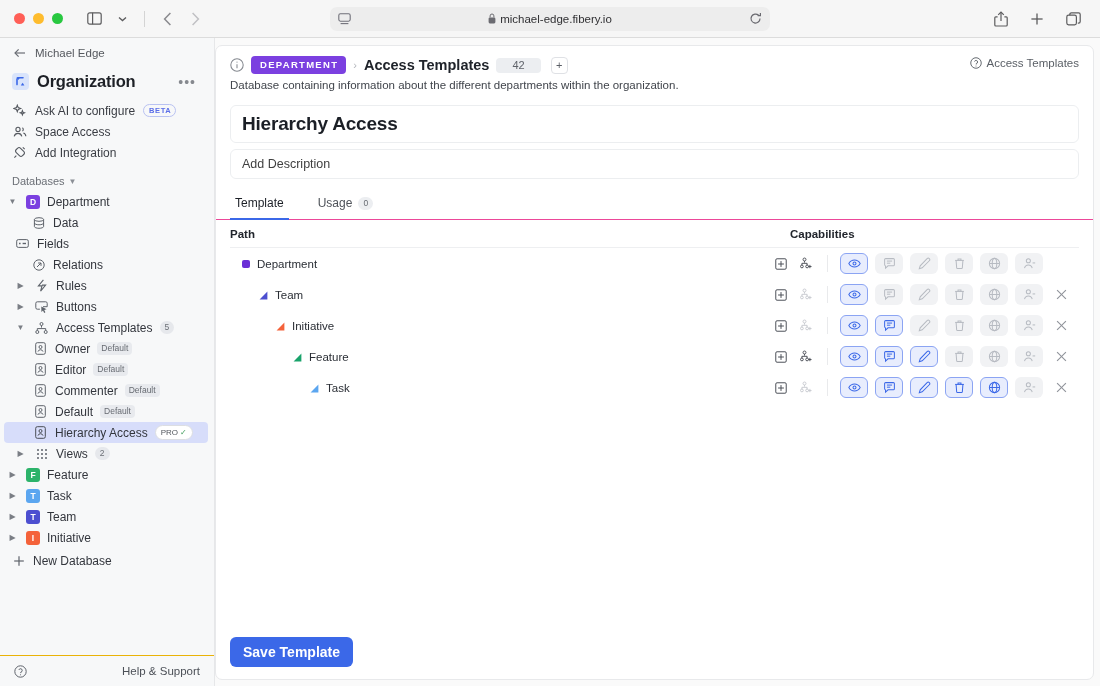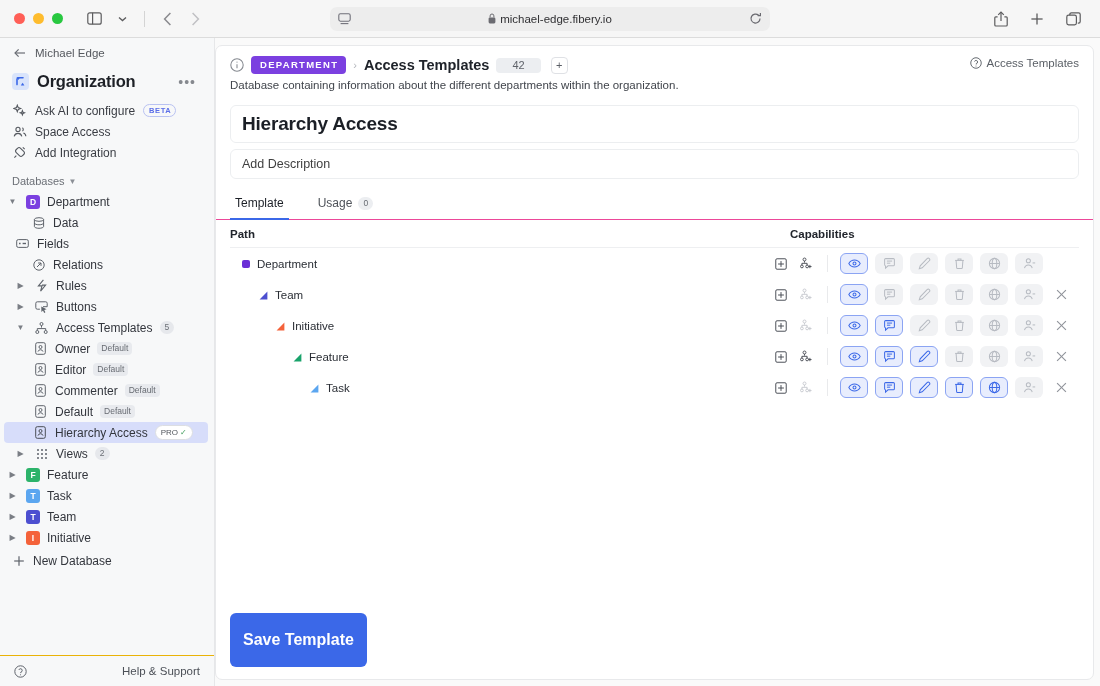--- a/index.html
+++ b/index.html
@@ -243,22 +243,22 @@
     color: #8f939a;
   }
 
   .footer {
     margin-top: auto;
     padding: 10px 14px 12px 14px;
   }
   .btn-save {
     display: inline-flex; align-items: center; justify-content: center;
     background: #3b68e8; color: #fff;
-    font-size: 16px; font-weight: 700;
-    border-radius: 6px; padding: 18px 13px;
+    font-size: 14px; font-weight: 700;
+    border-radius: 6px; padding: 7px 13px;
     border: none;
     font-family: "Liberation Sans", sans-serif;
   }
 </style>
 </head>
 <body>
 
 <div class="browser-chrome">
   <div class="traffic-lights">
     <div class="tl red"></div>

